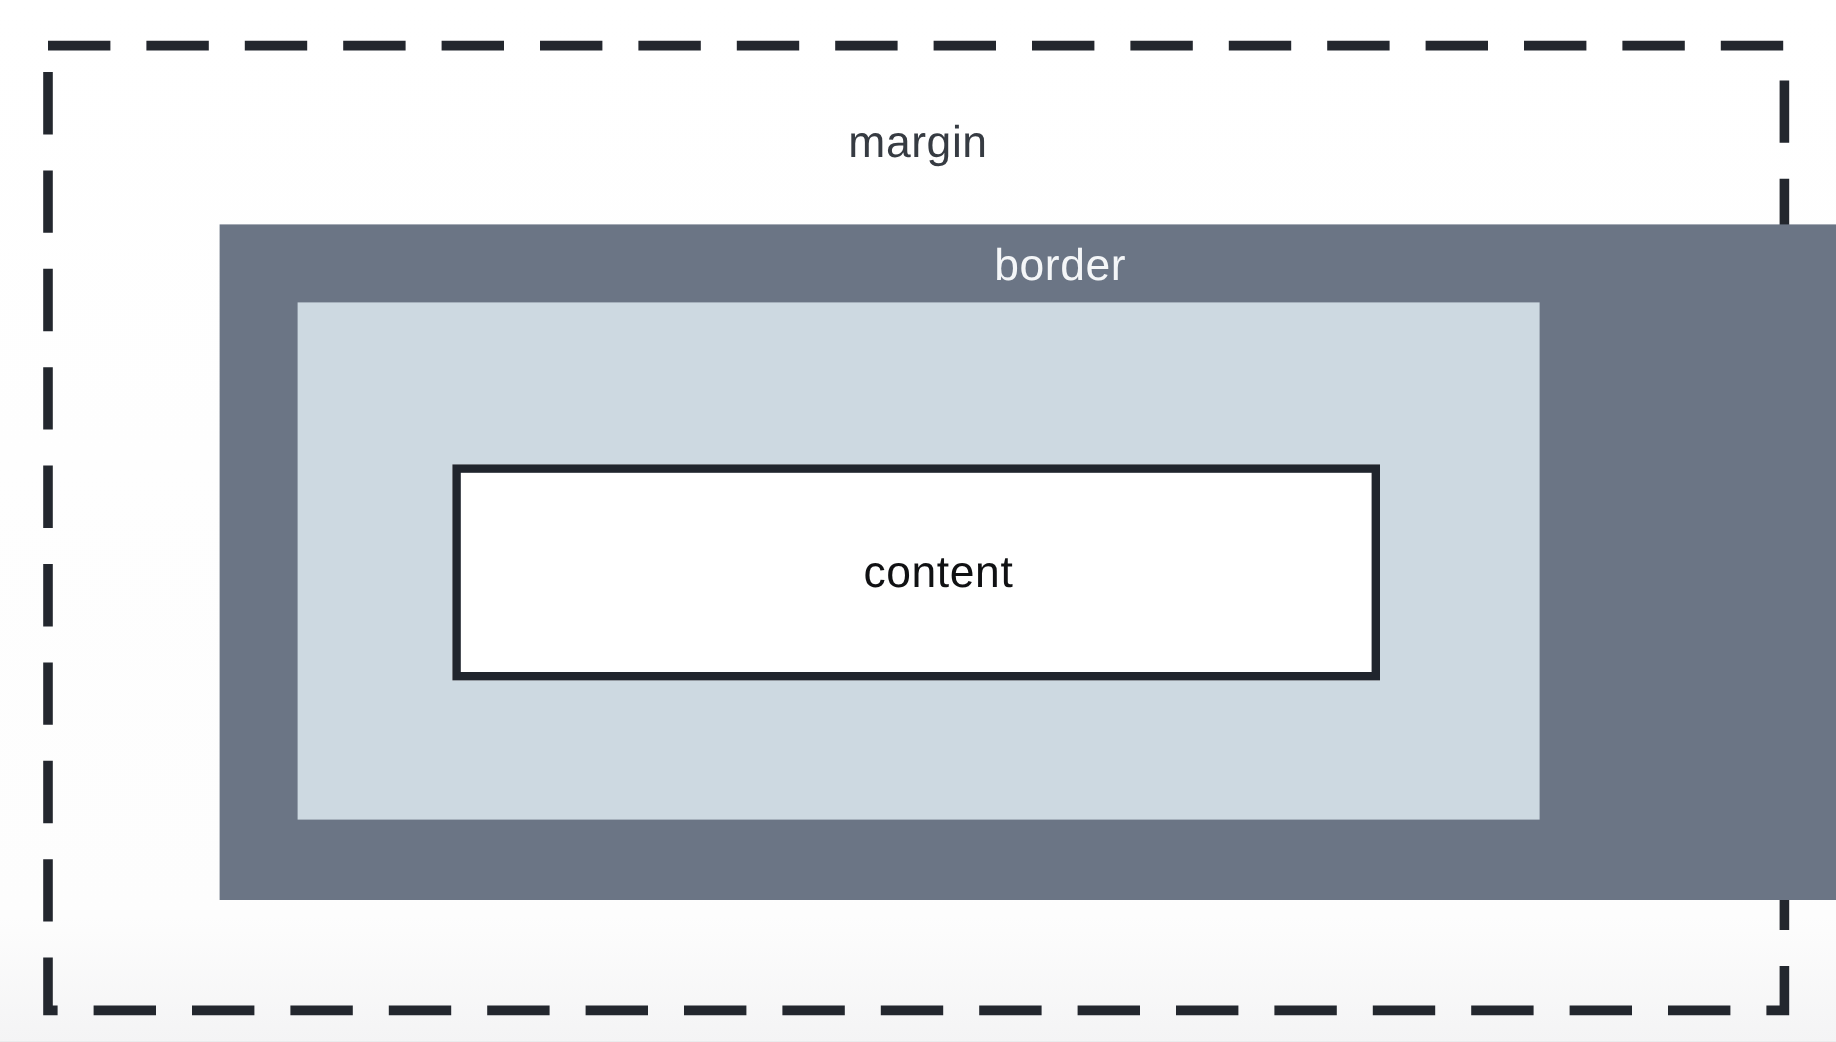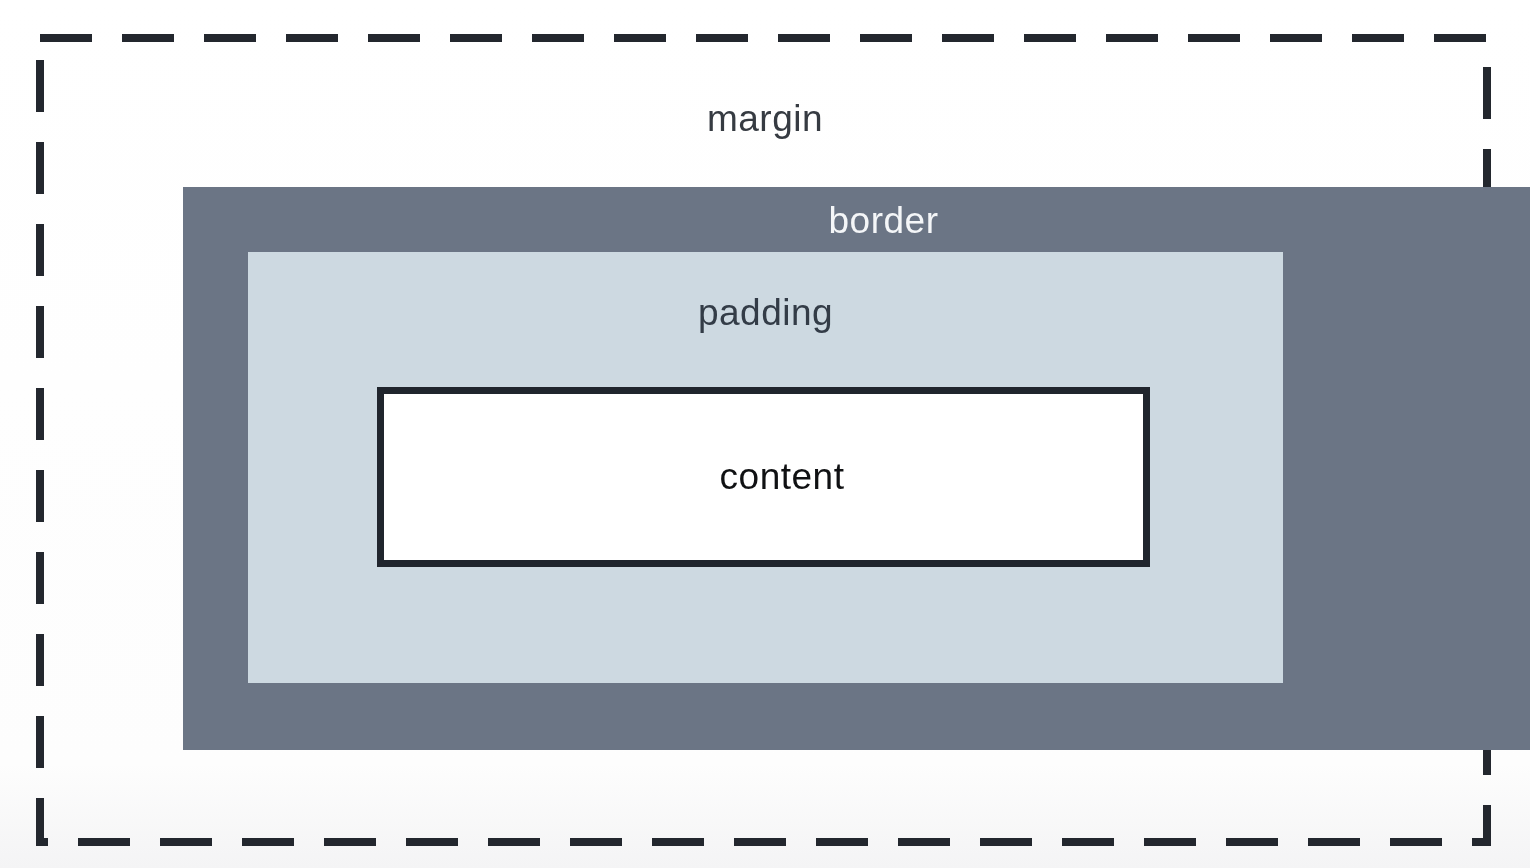--- a/index.html
+++ b/index.html
@@ -88,21 +88,20 @@
   <svg class="margin-outline-svg" viewBox="0 0 1530 868" xmlns="http://www.w3.org/2000/svg" aria-hidden="true">
     <rect x="40" y="38" width="1447" height="804" fill="none" stroke="#23272e" stroke-width="8" stroke-dasharray="52 30"></rect>
   </svg>
 
   <div class="label margin-label">margin</div>
 
   <div class="border-box">
     <div class="label border-label">border</div>
 
     <div class="padding-box">
-      <div class="label padding-label">padding</div>
 
       <div class="content-box">
         <div class="label content-label">content</div>
       </div>
     </div>
   </div>
 
 </div>
 
 </body></html>

